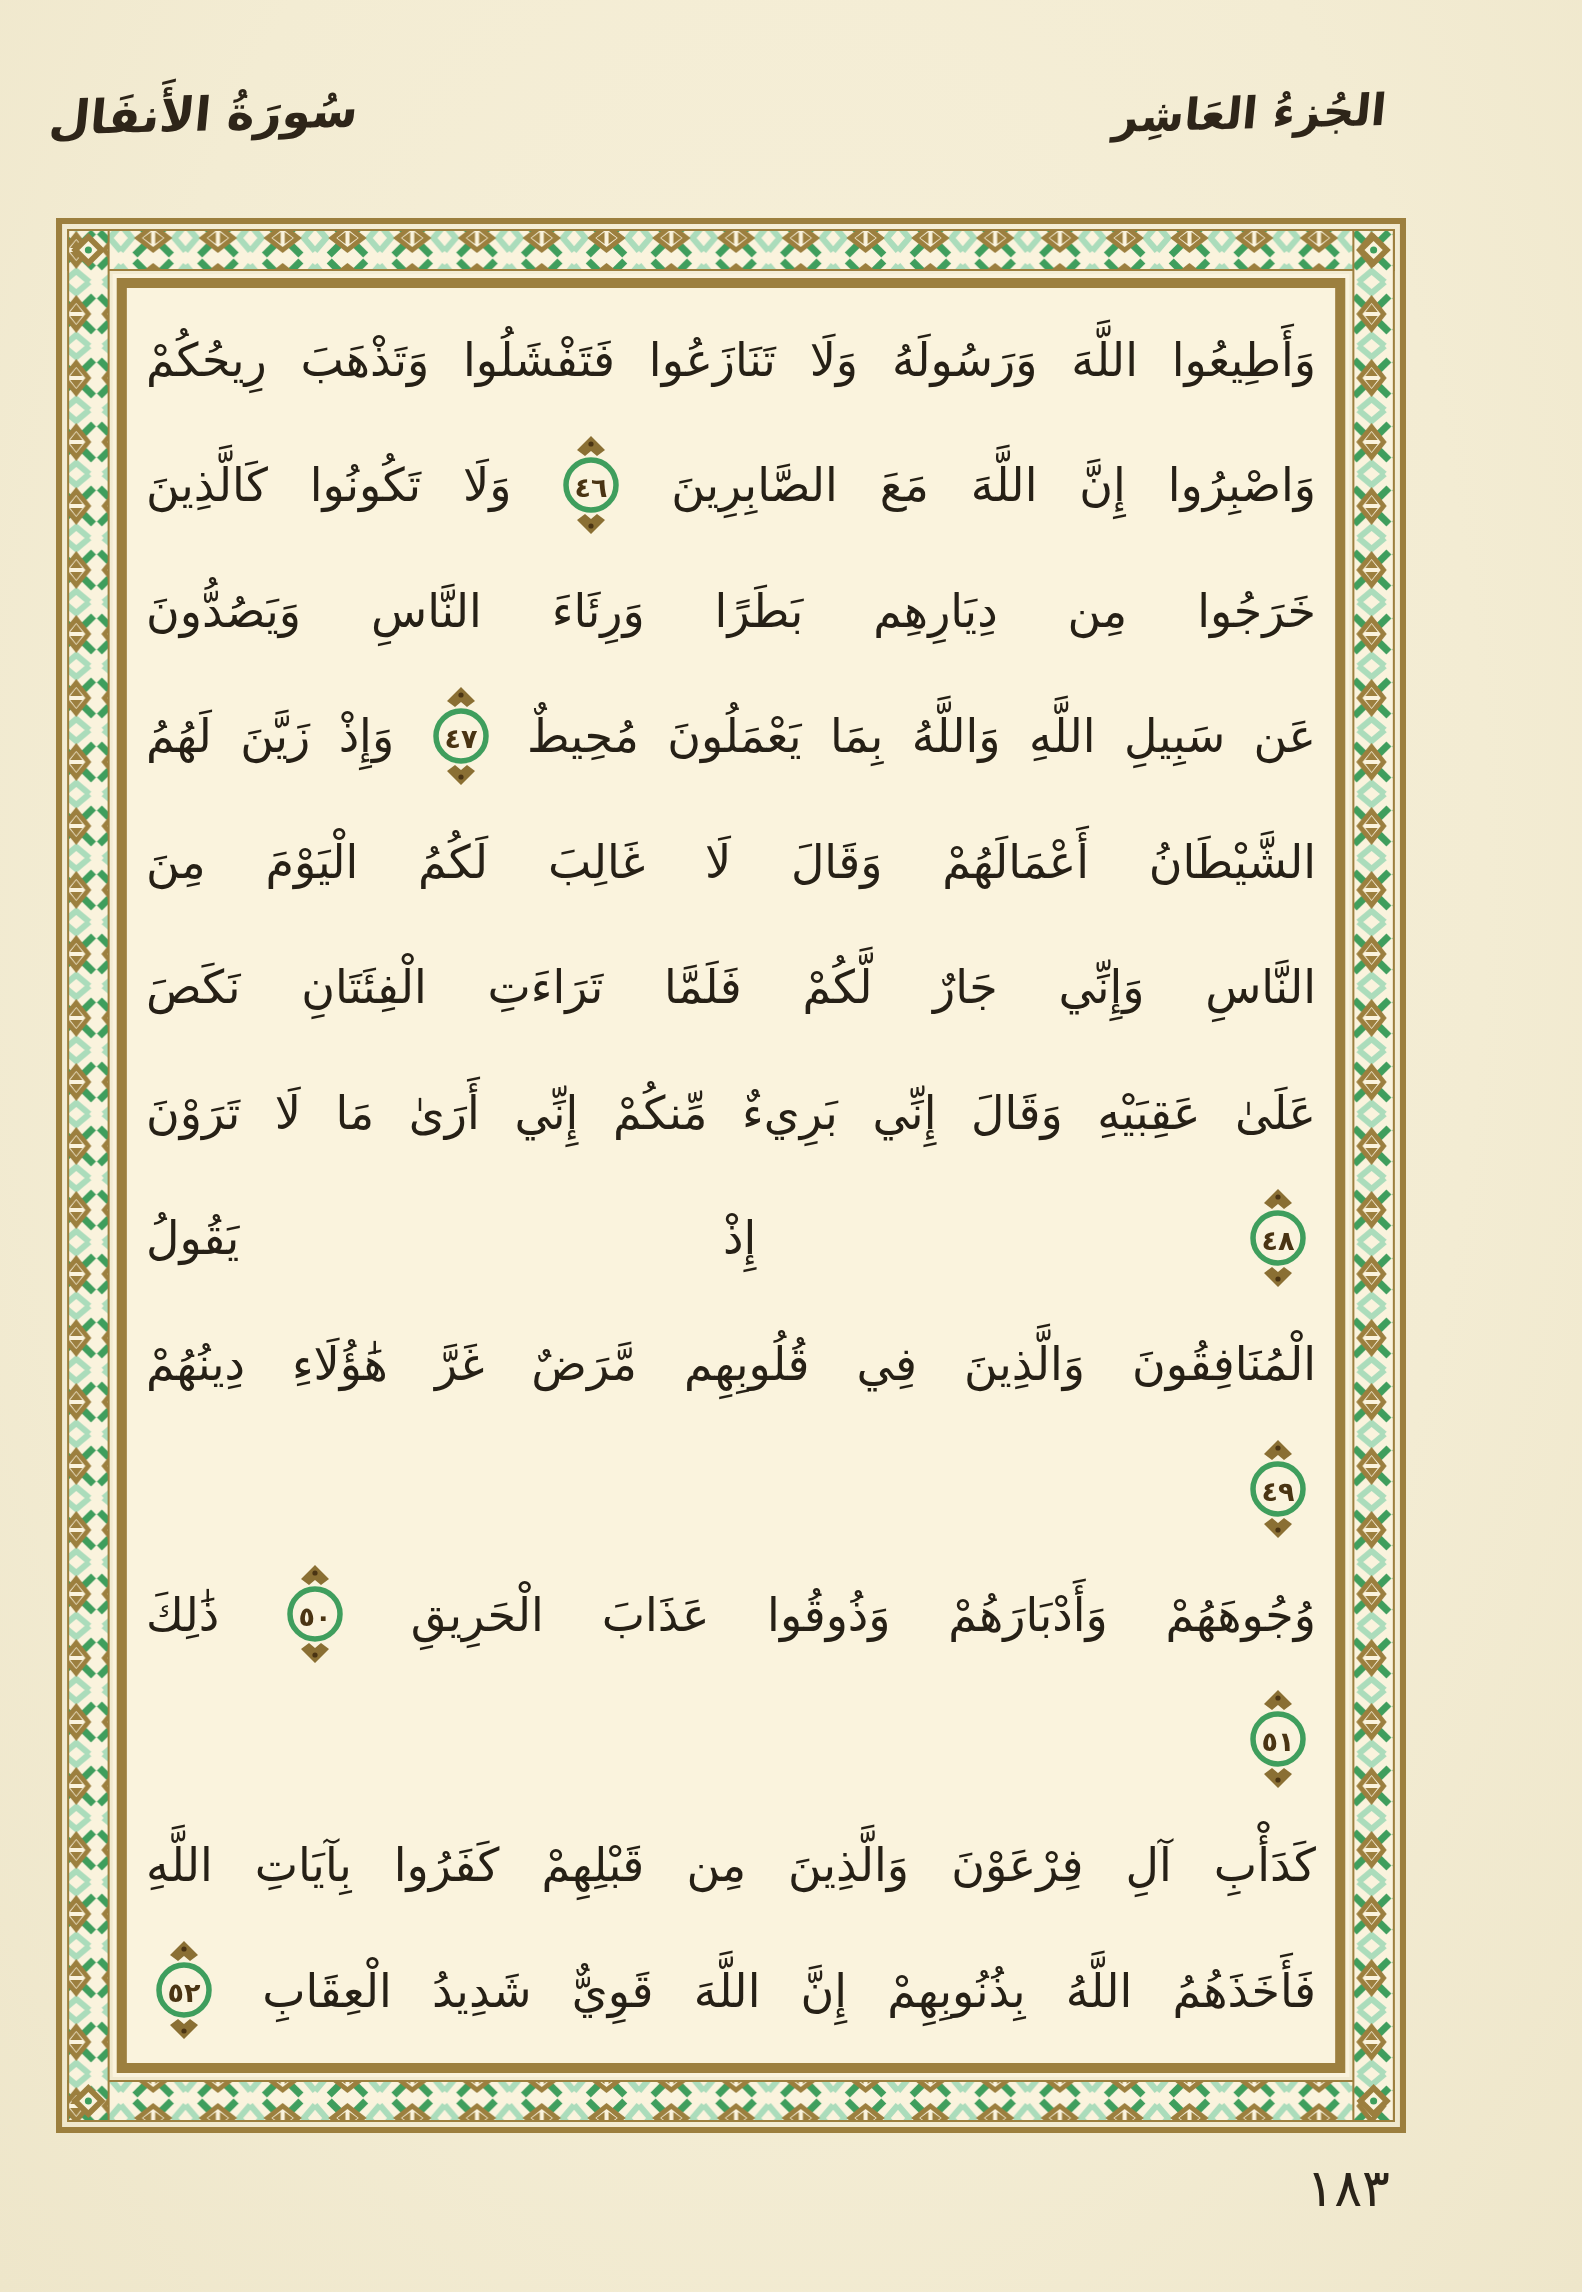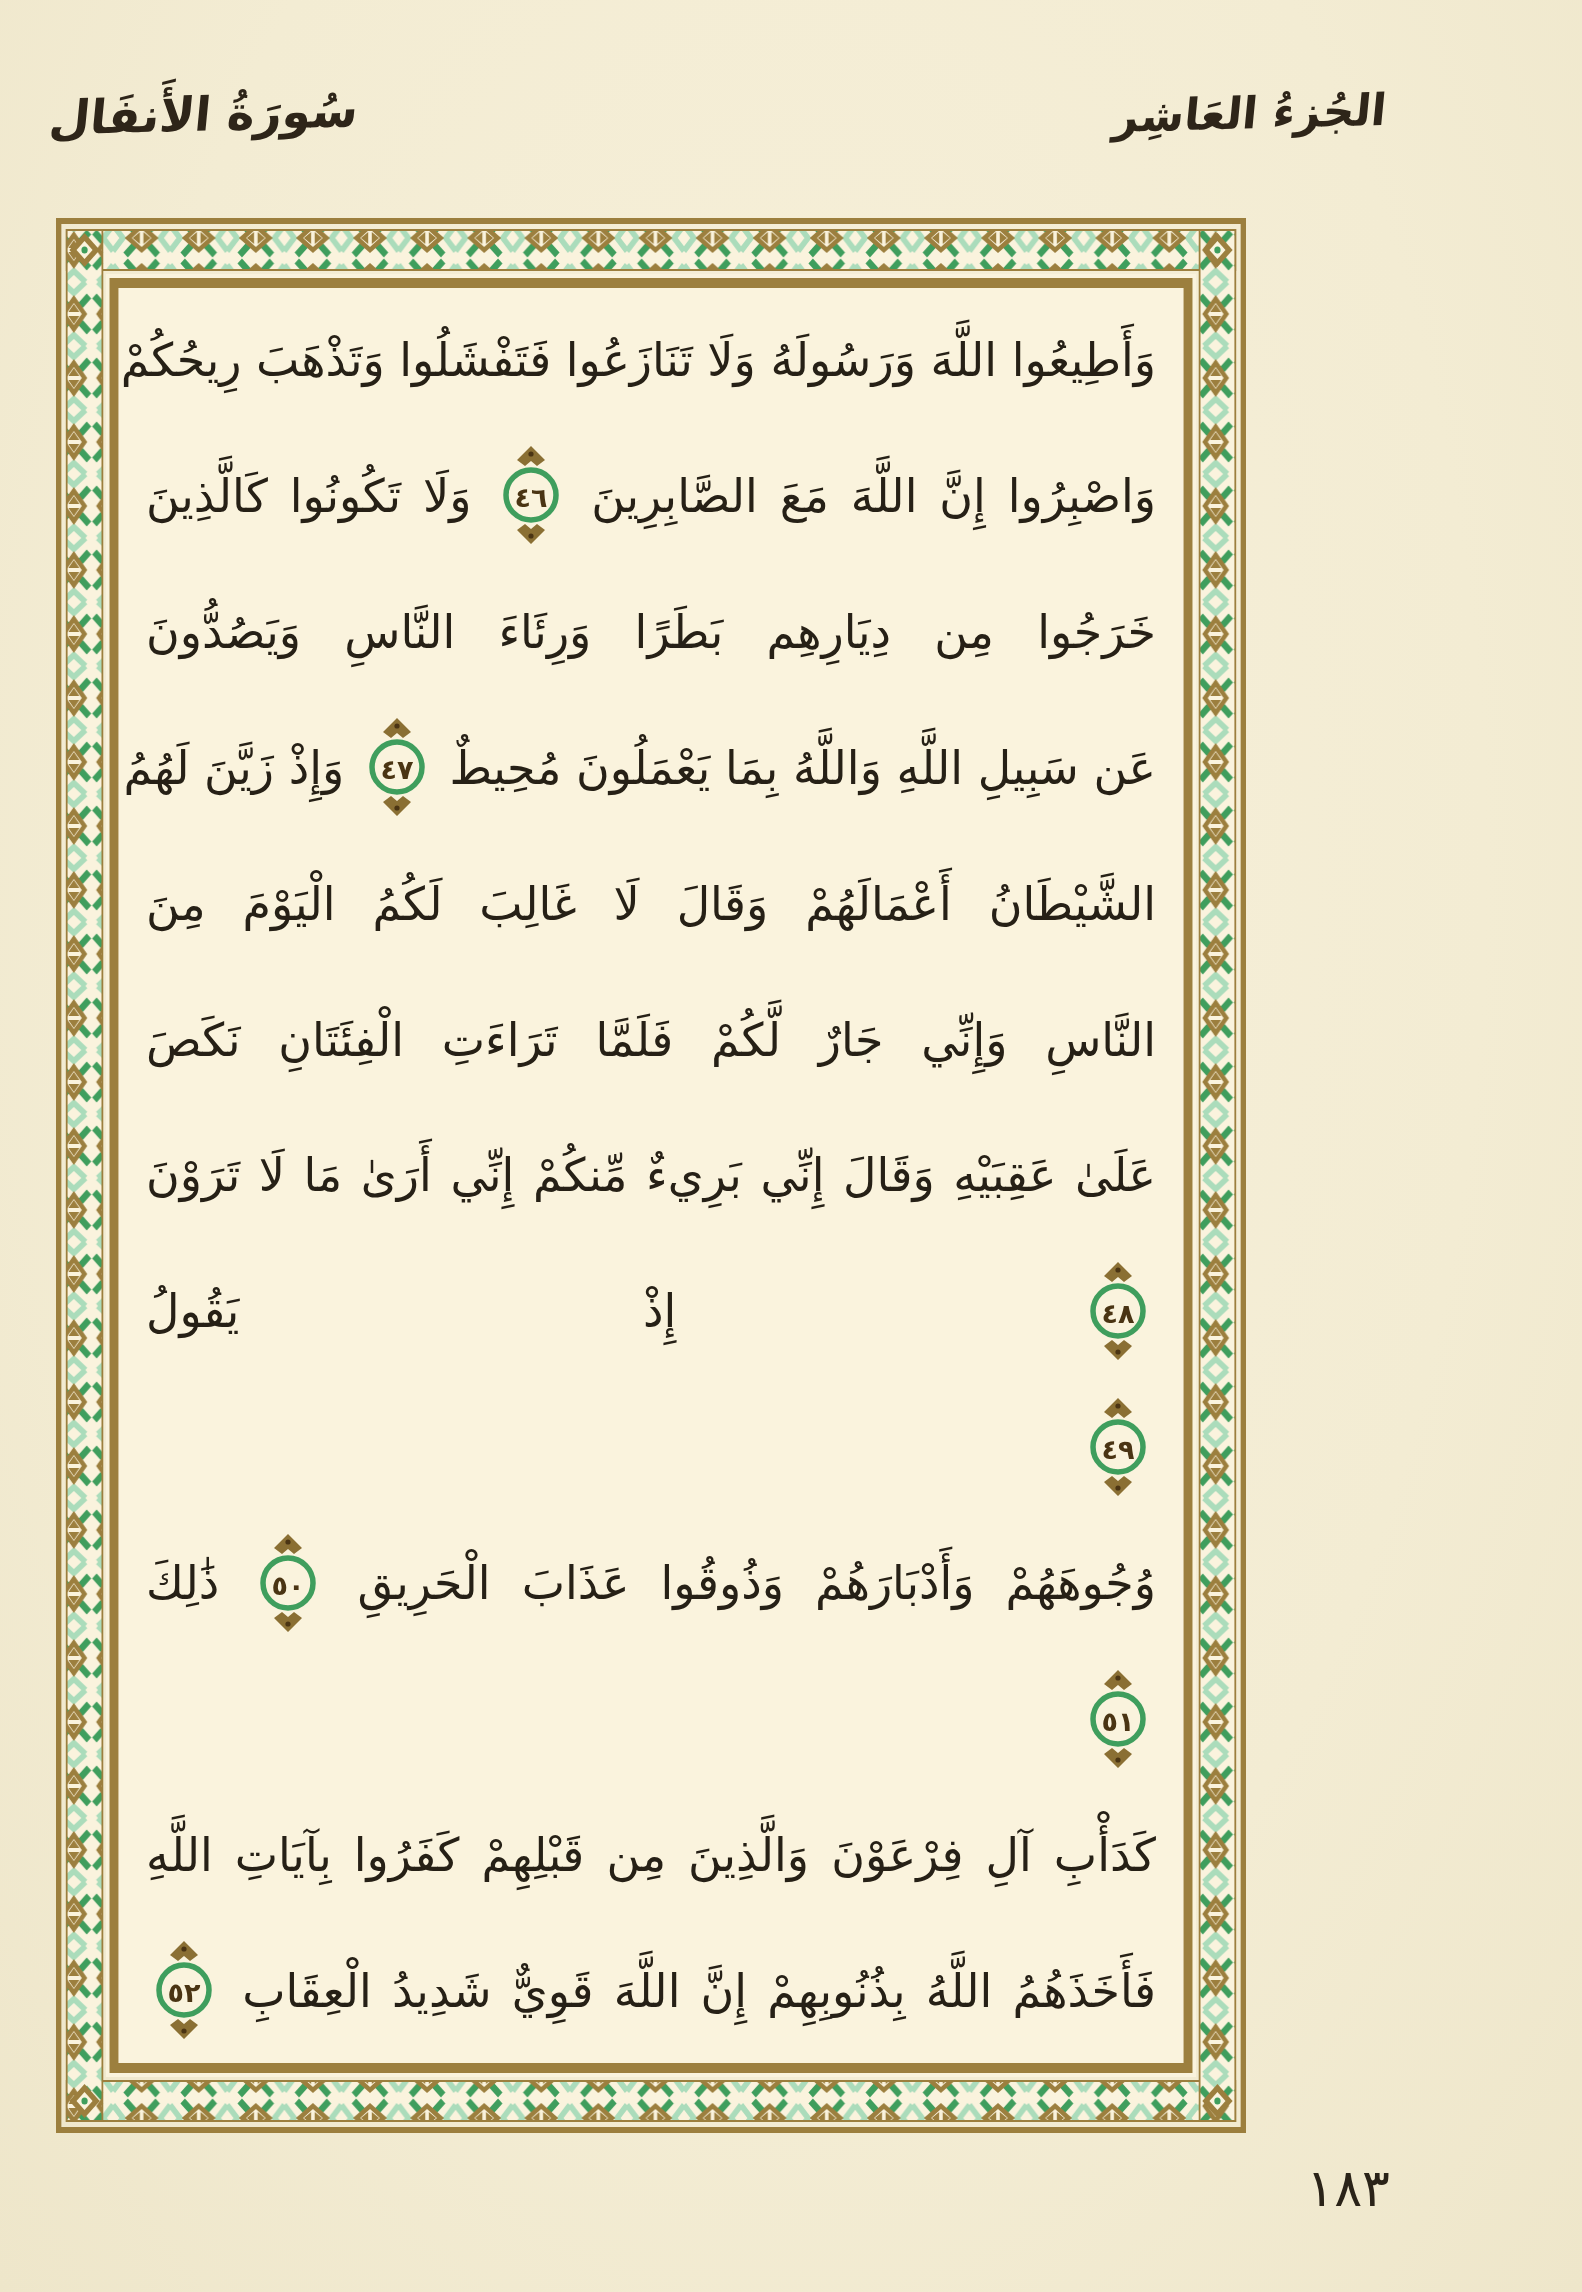--- a/index.html
+++ b/index.html
@@ -23,21 +23,21 @@
     transform:skewX(-7deg) rotate(-1.5deg);
     direction:rtl;text-align:left;white-space:nowrap;
   }
   .juz-label{
     position:absolute;right:196px;top:88px;width:320px;
     font-size:44px;font-weight:bold;color:#2e2519;
     transform:skewX(-7deg) rotate(-1.5deg);
     direction:rtl;text-align:right;white-space:nowrap;
   }
   
-  .frame{position:absolute;left:56px;top:218px;width:1190px;height:1915px;}
+  .frame{position:absolute;left:56px;top:218px;width:1350px;height:1915px;}
   .border-svg{position:absolute;inset:0;width:100%;height:100%;display:block;}
   
   .text-area{
     position:absolute;left:76px;top:76px;right:76px;bottom:76px;
     direction:rtl;display:flex;flex-direction:column;justify-content:space-between;
     padding:10px 14px;box-sizing:border-box;
   }
   .line{
     height:112px;line-height:112px;font-size:46px;color:var(--ink);
     text-align:justify;text-align-last:justify;text-justify:inter-word;
@@ -151,20 +151,21 @@
         <div class="line"><span class="ayah">النَّاسِ وَإِنِّي جَارٌ لَّكُمْ فَلَمَّا تَرَاءَتِ الْفِئَتَانِ نَكَصَ</span></div>
         <div class="line"><span class="ayah">عَلَىٰ عَقِبَيْهِ وَقَالَ إِنِّي بَرِيءٌ مِّنكُمْ إِنِّي أَرَىٰ مَا لَا تَرَوْنَ</span></div>
         <div class="line"> <span class="medallion"><svg width="56" height="98" viewBox="0 0 56 98" xmlns="http://www.w3.org/2000/svg">
               <polygon points="28,0 42,14 34,20 28,15 22,20 14,14" style="fill:var(--gold-dark)"></polygon>
               <circle cx="28" cy="8" r="2.6" style="fill:var(--medallion-ink)"></circle>
               <polygon points="28,98 42,84 34,78 28,83 22,78 14,84" style="fill:var(--gold-dark)"></polygon>
               <circle cx="28" cy="90" r="2.6" style="fill:var(--medallion-ink)"></circle>
               <circle cx="28" cy="49" r="25" style="fill:var(--panel-bg);stroke:var(--green)" stroke-width="5.5"></circle>
               <text x="28" y="51" text-anchor="middle" dominant-baseline="central" font-family="DejaVu Sans, sans-serif" font-size="27" font-weight="bold" style="fill:var(--medallion-ink)">٤٨</text>
             </svg></span> <span class="ayah">إِذْ يَقُولُ</span></div>
+        <div class="line"><span class="ayah">الْمُنَافِقُونَ وَالَّذِينَ فِي قُلُوبِهِم مَّرَضٌ غَرَّ هَٰؤُلَاءِ دِينُهُمْ</span></div>
         <div class="line"> <span class="medallion"><svg width="56" height="98" viewBox="0 0 56 98" xmlns="http://www.w3.org/2000/svg">
               <polygon points="28,0 42,14 34,20 28,15 22,20 14,14" style="fill:var(--gold-dark)"></polygon>
               <circle cx="28" cy="8" r="2.6" style="fill:var(--medallion-ink)"></circle>
               <polygon points="28,98 42,84 34,78 28,83 22,78 14,84" style="fill:var(--gold-dark)"></polygon>
               <circle cx="28" cy="90" r="2.6" style="fill:var(--medallion-ink)"></circle>
               <circle cx="28" cy="49" r="25" style="fill:var(--panel-bg);stroke:var(--green)" stroke-width="5.5"></circle>
               <text x="28" y="51" text-anchor="middle" dominant-baseline="central" font-family="DejaVu Sans, sans-serif" font-size="27" font-weight="bold" style="fill:var(--medallion-ink)">٤٩</text>
             </svg></span></div>
         <div class="line"><span class="ayah">وُجُوهَهُمْ وَأَدْبَارَهُمْ وَذُوقُوا عَذَابَ الْحَرِيقِ</span> <span class="medallion"><svg width="56" height="98" viewBox="0 0 56 98" xmlns="http://www.w3.org/2000/svg">
               <polygon points="28,0 42,14 34,20 28,15 22,20 14,14" style="fill:var(--gold-dark)"></polygon>

